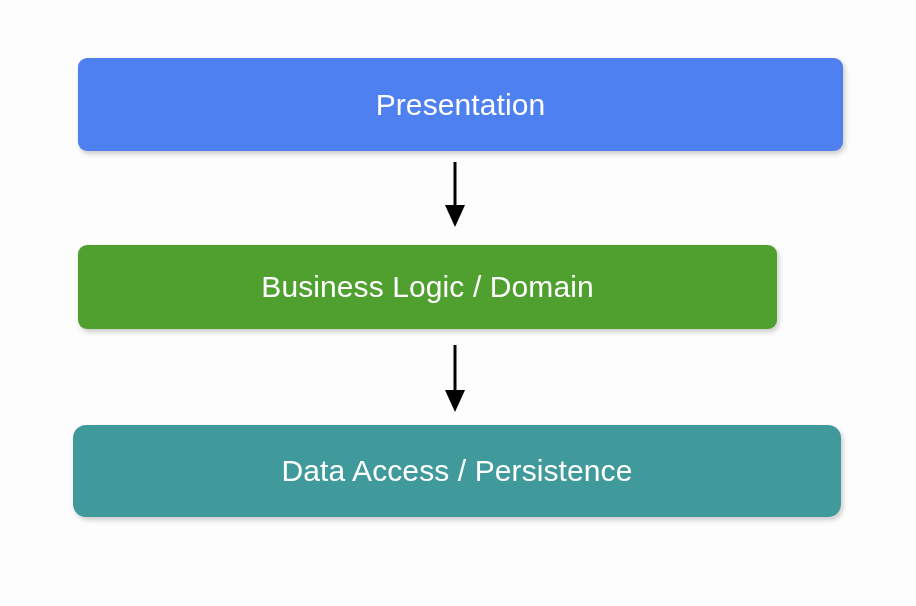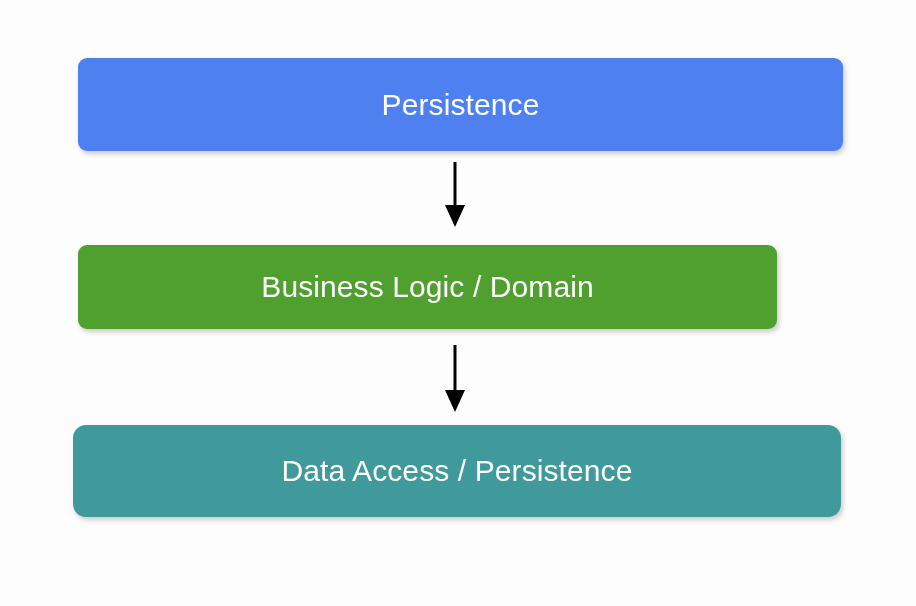--- a/index.html
+++ b/index.html
@@ -84,21 +84,21 @@
     top: 345px;
     height: 68px;
   }
 </style>
 </head>
 <body style="background: rgb(253, 253, 253);">
 
 <div id="canvas">
 
   <div class="layer-box" id="box-presentation" style="background-color: rgb(79, 128, 240); color: rgb(255, 255, 255);">
-    <span class="layer-label">Persistence</span>
+    <span class="layer-label">Presentation</span>
   </div>
 
   <svg class="flow-arrow" id="arrow-presentation-to-business" viewBox="0 0 46 66">
     <line x1="23" y1="0" x2="23" y2="46" stroke="#000000" stroke-width="3"></line>
     <polygon points="23,65 13,43 33,43" fill="#000000"></polygon>
   </svg>
 
   <div class="layer-box" id="box-business-logic" style="background-color: rgb(79, 160, 47); color: rgb(255, 255, 255);">
     <span class="layer-label">Business Logic / Domain</span>
   </div>

